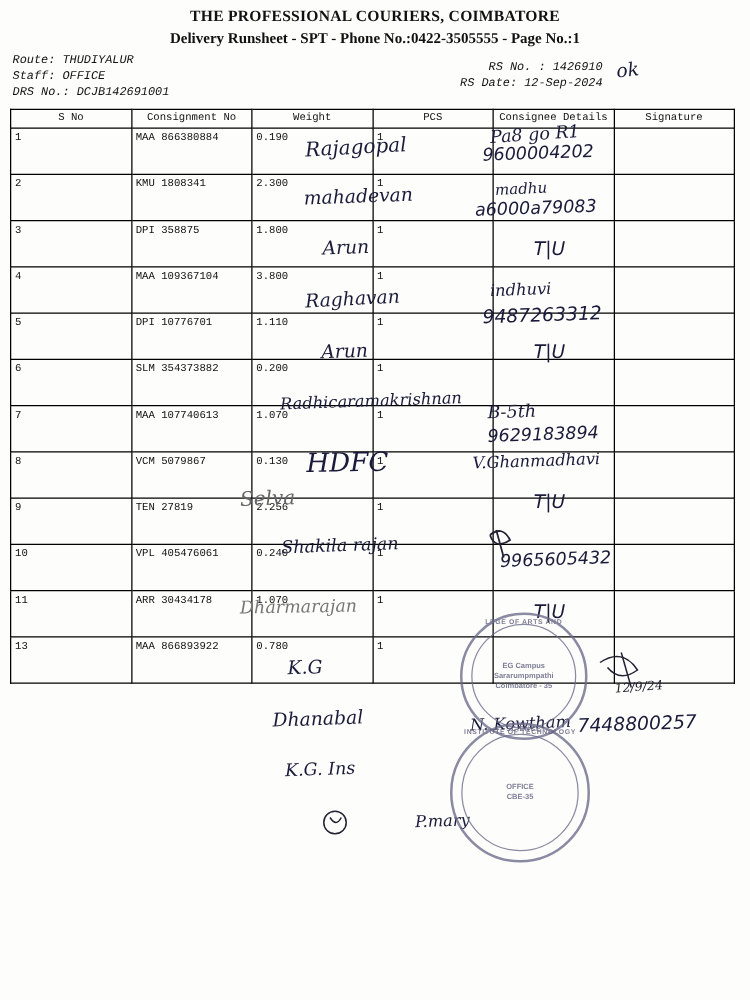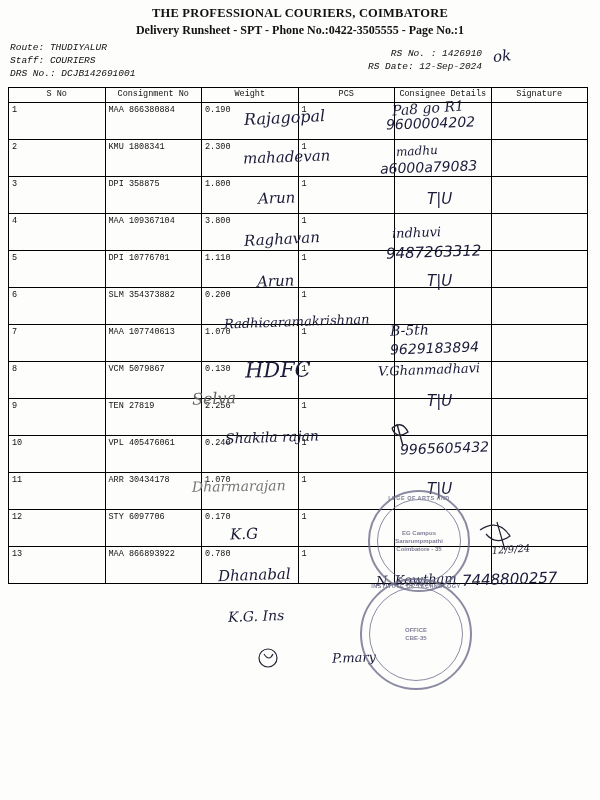--- a/index.html
+++ b/index.html
@@ -148,21 +148,21 @@
 <div class="page">
 
   <div class="hdr">
     <div class="hdr-title">THE PROFESSIONAL COURIERS, COIMBATORE</div>
     <div class="hdr-sub">Delivery Runsheet - SPT - Phone No.:0422-3505555 - Page No.:1</div>
   </div>
 
   <div class="meta">
     <div class="meta-left">
       <div>Route: THUDIYALUR</div>
-      <div>Staff: COURIERS</div>
+      <div>Staff: OFFICE</div>
       <div>DRS No.: DCJB142691001</div>
     </div>
     <div class="meta-right">
       <div>RS No.  : 1426910</div>
       <div>RS Date: 12-Sep-2024</div>
     </div>
   </div>
 
   <table class="runsheet">
     <thead>
@@ -253,28 +253,20 @@
         <td class="c-con">VPL 405476061</td>
         <td class="c-wt">0.240</td>
         <td class="c-pcs">1</td>
         <td class="c-cons"></td>
         <td class="c-sign"></td>
       </tr>
       <tr class="datarow">
         <td class="c-sno">11</td>
         <td class="c-con">ARR 30434178</td>
         <td class="c-wt">1.070</td>
-        <td class="c-pcs">1</td>
-        <td class="c-cons"></td>
-        <td class="c-sign"></td>
-      </tr>
-      <tr class="datarow">
-        <td class="c-sno">12</td>
-        <td class="c-con">STY 6097706</td>
-        <td class="c-wt">0.170</td>
         <td class="c-pcs">1</td>
         <td class="c-cons"></td>
         <td class="c-sign"></td>
       </tr>
       <tr class="datarow">
         <td class="c-sno">13</td>
         <td class="c-con">MAA 866893922</td>
         <td class="c-wt">0.780</td>
         <td class="c-pcs">1</td>
         <td class="c-cons"></td>

